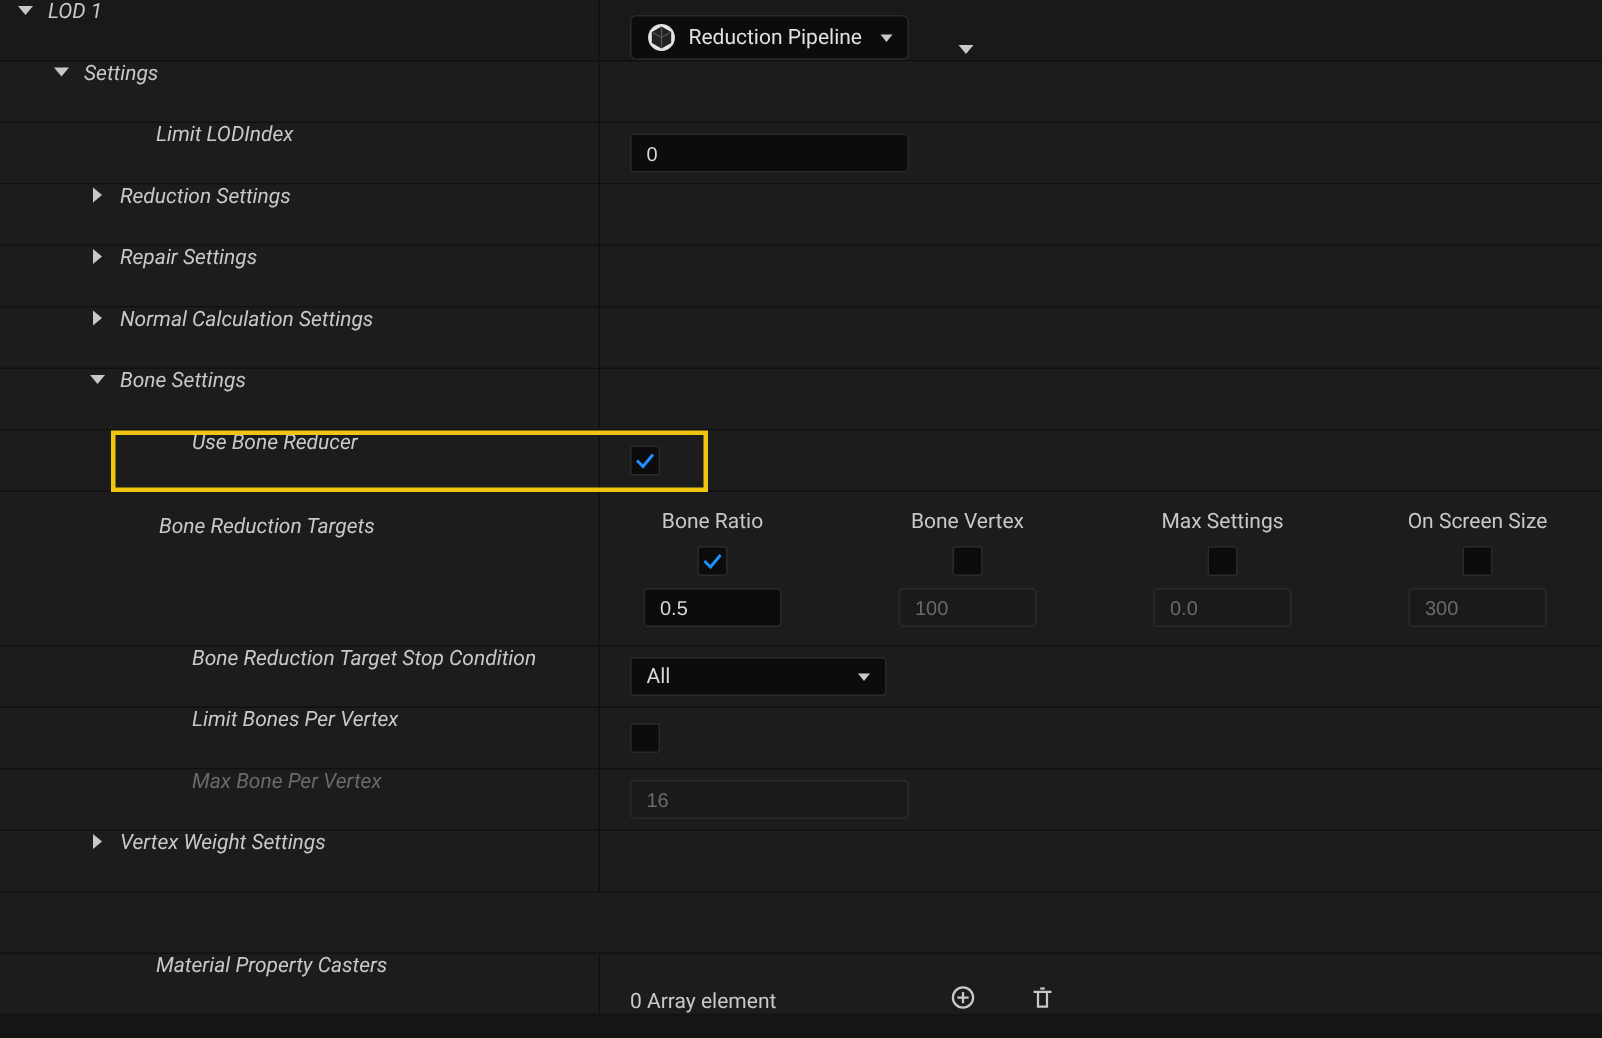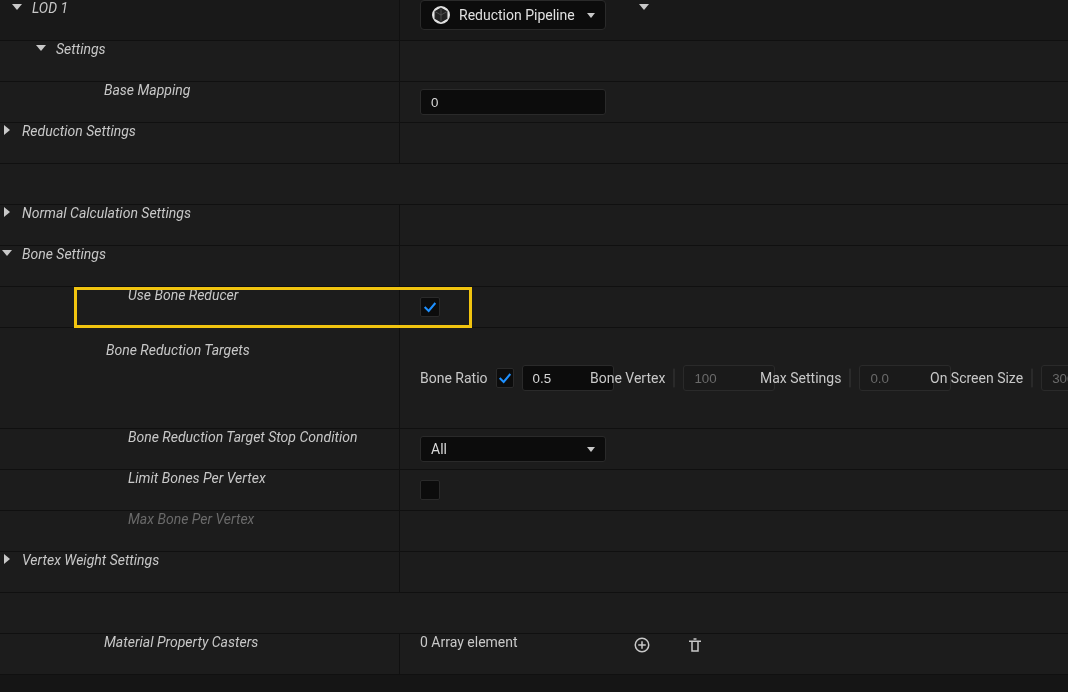--- a/index.html
+++ b/index.html
@@ -30,21 +30,21 @@
   }
   .value-cell {
     flex: 1;
     display: flex;
     align-items: center;
     padding-left: 20px;
     min-height: 40px;
   }
   .indent-0 { padding-left: 10px; }
   .indent-1 { padding-left: 34px; }
-  .indent-2 { }
+  .indent-2 { padding-left: 58px; }
   .indent-3 { padding-left: 82px; }
   .indent-4 { padding-left: 106px; }
   .tri {
     display: inline-block;
     width: 14px;
     height: 14px;
     margin-right: 8px;
     position: relative;
     flex-shrink: 0;
   }
@@ -91,21 +91,21 @@
   }
   .checkbox.checked svg { display: block; }
   .checkbox svg { display: none; width: 16px; height: 16px; }
   .dropdown {
     background: #0c0c0c;
     border: 1px solid #2a2a2a;
     border-radius: 3px;
     color: #d8d8d8;
     padding: 4px 10px;
     height: 26px;
-    width: 186px;
+    width: 171px;
     display: flex;
     align-items: center;
     justify-content: space-between;
     cursor: pointer;
   }
   .dropdown .caret {
     border-left: 4px solid transparent;
     border-right: 4px solid transparent;
     border-top: 5px solid #c8c8c8;
   }
@@ -127,38 +127,39 @@
     border-top: 5px solid #c8c8c8;
     margin-left: 4px;
   }
   .targets-wrap {
     display: flex;
     gap: 60px;
     padding: 12px 0;
   }
   .target-col {
     display: flex;
+    flex-direction: column;
     align-items: center;
     gap: 8px;
     width: 110px;
   }
   .target-col .label { color: #c8c8c8; white-space: nowrap; }
   .highlight-box {
     position: absolute;
     border: 3px solid #f1c40f;
     pointer-events: none;
   }
   .icon-circle-svg { width:18px; height:18px; }
   .icon-btn {
     width: 22px; height: 22px;
     display: flex; align-items: center; justify-content: center;
     color: #c8c8c8;
     cursor: pointer;
   }
-  .gap-row { display:flex; align-items:flex-start; gap:31px; }
+  .gap-row { display:flex; align-items:flex-end; gap:31px; }
   .dim { color:#6a6a6a; }
   .cube-icon { width:20px; height:20px; }
 </style>
 </head>
 <body>
 
 <div class="row" style="background:#191919;">
   <div class="label-cell indent-0">
     <span class="tri down"></span>
     <span>LOD 1</span>
@@ -181,36 +182,40 @@
   <div class="label-cell indent-1">
     <span class="tri down"></span>
     <span>Settings</span>
   </div>
   <div class="value-cell"></div>
 </div>
 
 <div class="row">
   <div class="label-cell indent-3">
     <span class="tri blank"></span>
-    <span>Base Mapping</span>
+    <span>Limit LODIndex</span>
   </div>
   <div class="value-cell">
     <input class="text-input" type="text" value="0" style="">
   </div>
 </div>
 
 <div class="row">
   <div class="label-cell indent-2">
     <span class="tri right"></span>
     <span>Reduction Settings</span>
   </div>
   <div class="value-cell"></div>
 </div>
 
 <div class="row">
+  <div class="label-cell indent-2">
+    <span class="tri right"></span>
+    <span>Repair Settings</span>
+  </div>
   <div class="value-cell"></div>
 </div>
 
 <div class="row">
   <div class="label-cell indent-2">
     <span class="tri right"></span>
     <span>Normal Calculation Settings</span>
   </div>
   <div class="value-cell"></div>
 </div>
@@ -301,20 +306,23 @@
       
     </div>
   </div>
 </div>
 
 <div class="row">
   <div class="label-cell indent-4">
     <span class="tri blank"></span>
     <span class="dim">Max Bone Per Vertex</span>
   </div>
+  <div class="value-cell">
+    <input class="text-input disabled" type="text" disabled="" value="16" style="">
+  </div>
 </div>
 
 <div class="row">
   <div class="label-cell indent-2">
     <span class="tri right"></span>
     <span>Vertex Weight Settings</span>
   </div>
   <div class="value-cell"></div>
 </div>
 

